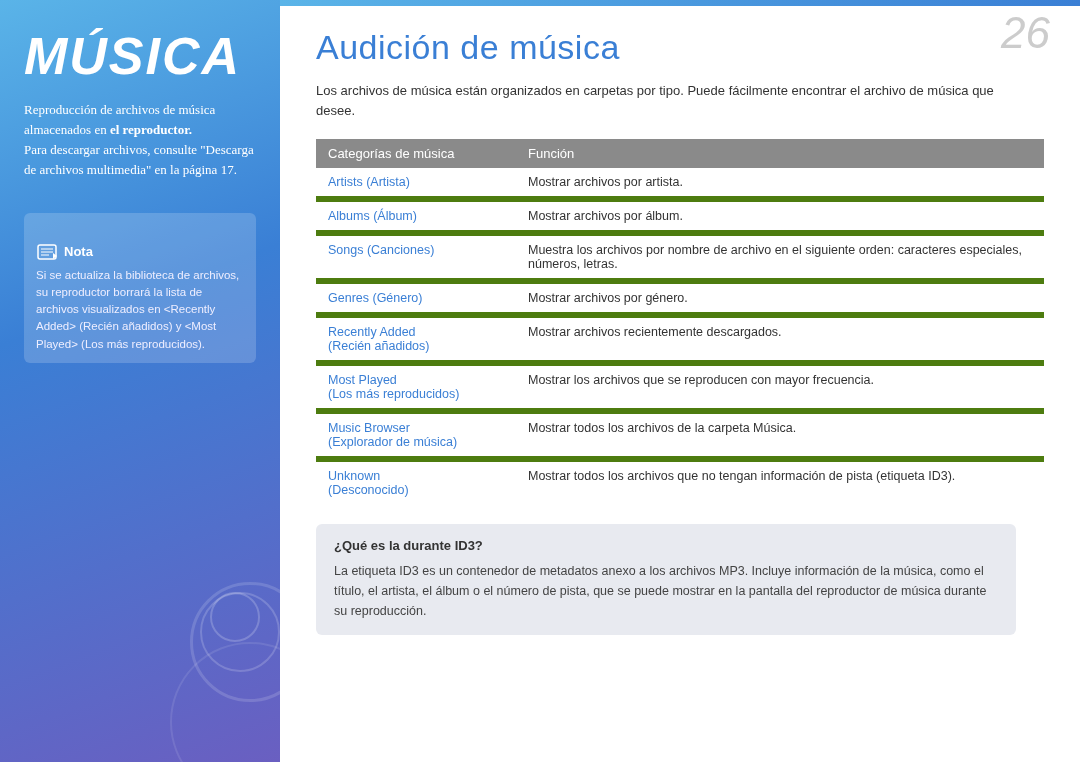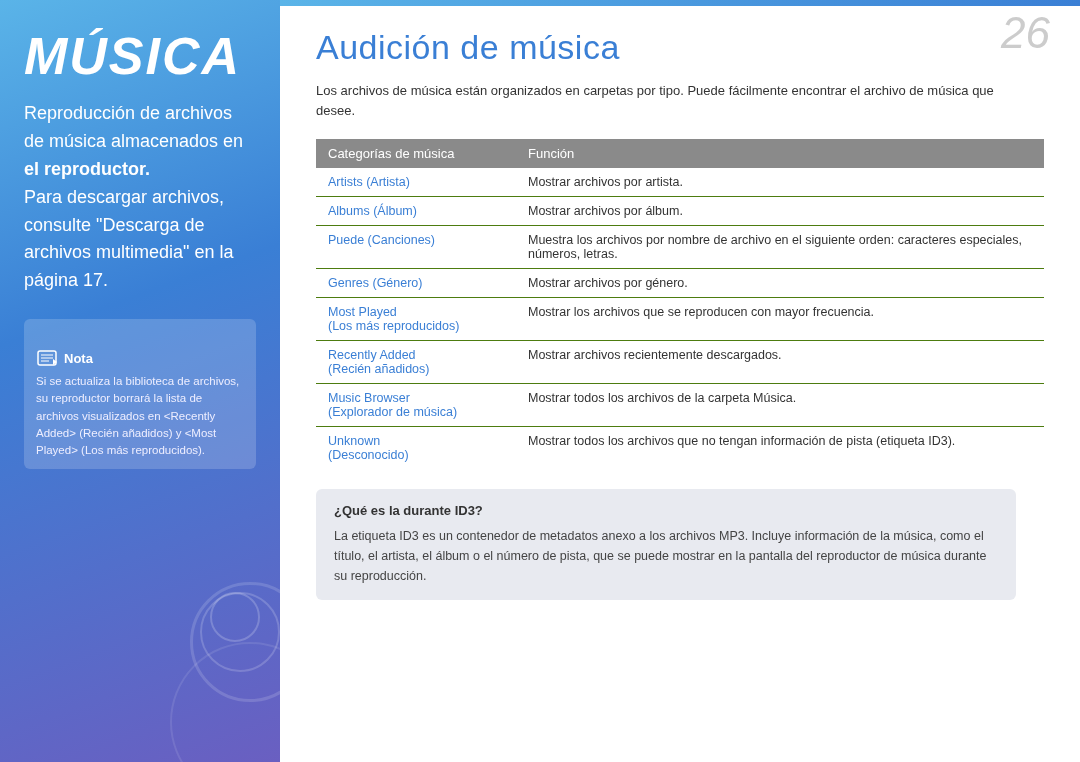--- a/index.html
+++ b/index.html
@@ -30,24 +30,25 @@
       color: #fff;
       letter-spacing: 2px;
       font-style: italic;
       text-transform: uppercase;
       line-height: 1;
       margin-bottom: 18px;
       font-family: 'Arial Black', Arial, sans-serif;
     }
 
     .sidebar-desc {
-      font-size: 18px;
+      font-size: 13px;
       color: #fff;
       line-height: 1.55;
-      margin-bottom: 24px;
+      margin-bottom: 32px;
+      font-family: Liberation Serif, serif;
     }
 
     .sidebar-desc em {
       font-style: normal;
       font-weight: bold;
     }
 
     .nota-box {
       background: rgba(255,255,255,0.18);
       border-radius: 6px;
@@ -142,21 +143,21 @@
       font-weight: normal;
       padding: 7px 12px;
       text-align: left;
     }
 
     .music-table thead th:first-child {
       width: 200px;
     }
 
     .music-table tbody tr {
-      border-bottom: 1px solid #4d7c0f;
+      border-bottom: 6px solid #4d7c0f;
     }
 
     .music-table tbody tr:last-child {
       border-bottom: none;
     }
 
     .music-table tbody td {
       padding: 7px 12px;
       font-size: 12.5px;
       color: #333;
@@ -253,36 +254,36 @@
     <tbody id="table-body">
     <tr>
           <td style="color: rgb(58, 127, 213); white-space: pre-line;">Artists (Artista)</td>
           <td>Mostrar archivos por artista.</td>
         </tr>
         <tr>
           <td style="color: rgb(58, 127, 213); white-space: pre-line;">Albums (Álbum)</td>
           <td>Mostrar archivos por álbum.</td>
         </tr>
         <tr>
-          <td style="color: rgb(58, 127, 213); white-space: pre-line;">Puede (Canciones)</td>
+          <td style="color: rgb(58, 127, 213); white-space: pre-line;">Songs (Canciones)</td>
           <td>Muestra los archivos por nombre de archivo en el siguiente orden: caracteres especiales, números, letras.</td>
         </tr>
         <tr>
           <td style="color: rgb(58, 127, 213); white-space: pre-line;">Genres (Género)</td>
           <td>Mostrar archivos por género.</td>
+        </tr>
+        <tr>
+          <td style="color: rgb(58, 127, 213); white-space: pre-line;">Recently Added
+(Recién añadidos)</td>
+          <td>Mostrar archivos recientemente descargados.</td>
         </tr>
         <tr>
           <td style="color: rgb(58, 127, 213); white-space: pre-line;">Most Played
 (Los más reproducidos)</td>
           <td>Mostrar los archivos que se reproducen con mayor frecuencia.</td>
-        </tr>
-        <tr>
-          <td style="color: rgb(58, 127, 213); white-space: pre-line;">Recently Added
-(Recién añadidos)</td>
-          <td>Mostrar archivos recientemente descargados.</td>
         </tr>
         <tr>
           <td style="color: rgb(58, 127, 213); white-space: pre-line;">Music Browser
 (Explorador de música)</td>
           <td>Mostrar todos los archivos de la carpeta Música.</td>
         </tr>
         <tr>
           <td style="color: rgb(58, 127, 213); white-space: pre-line;">Unknown
 (Desconocido)</td>
           <td>Mostrar todos los archivos que no tengan información de pista (etiqueta ID3).</td>

